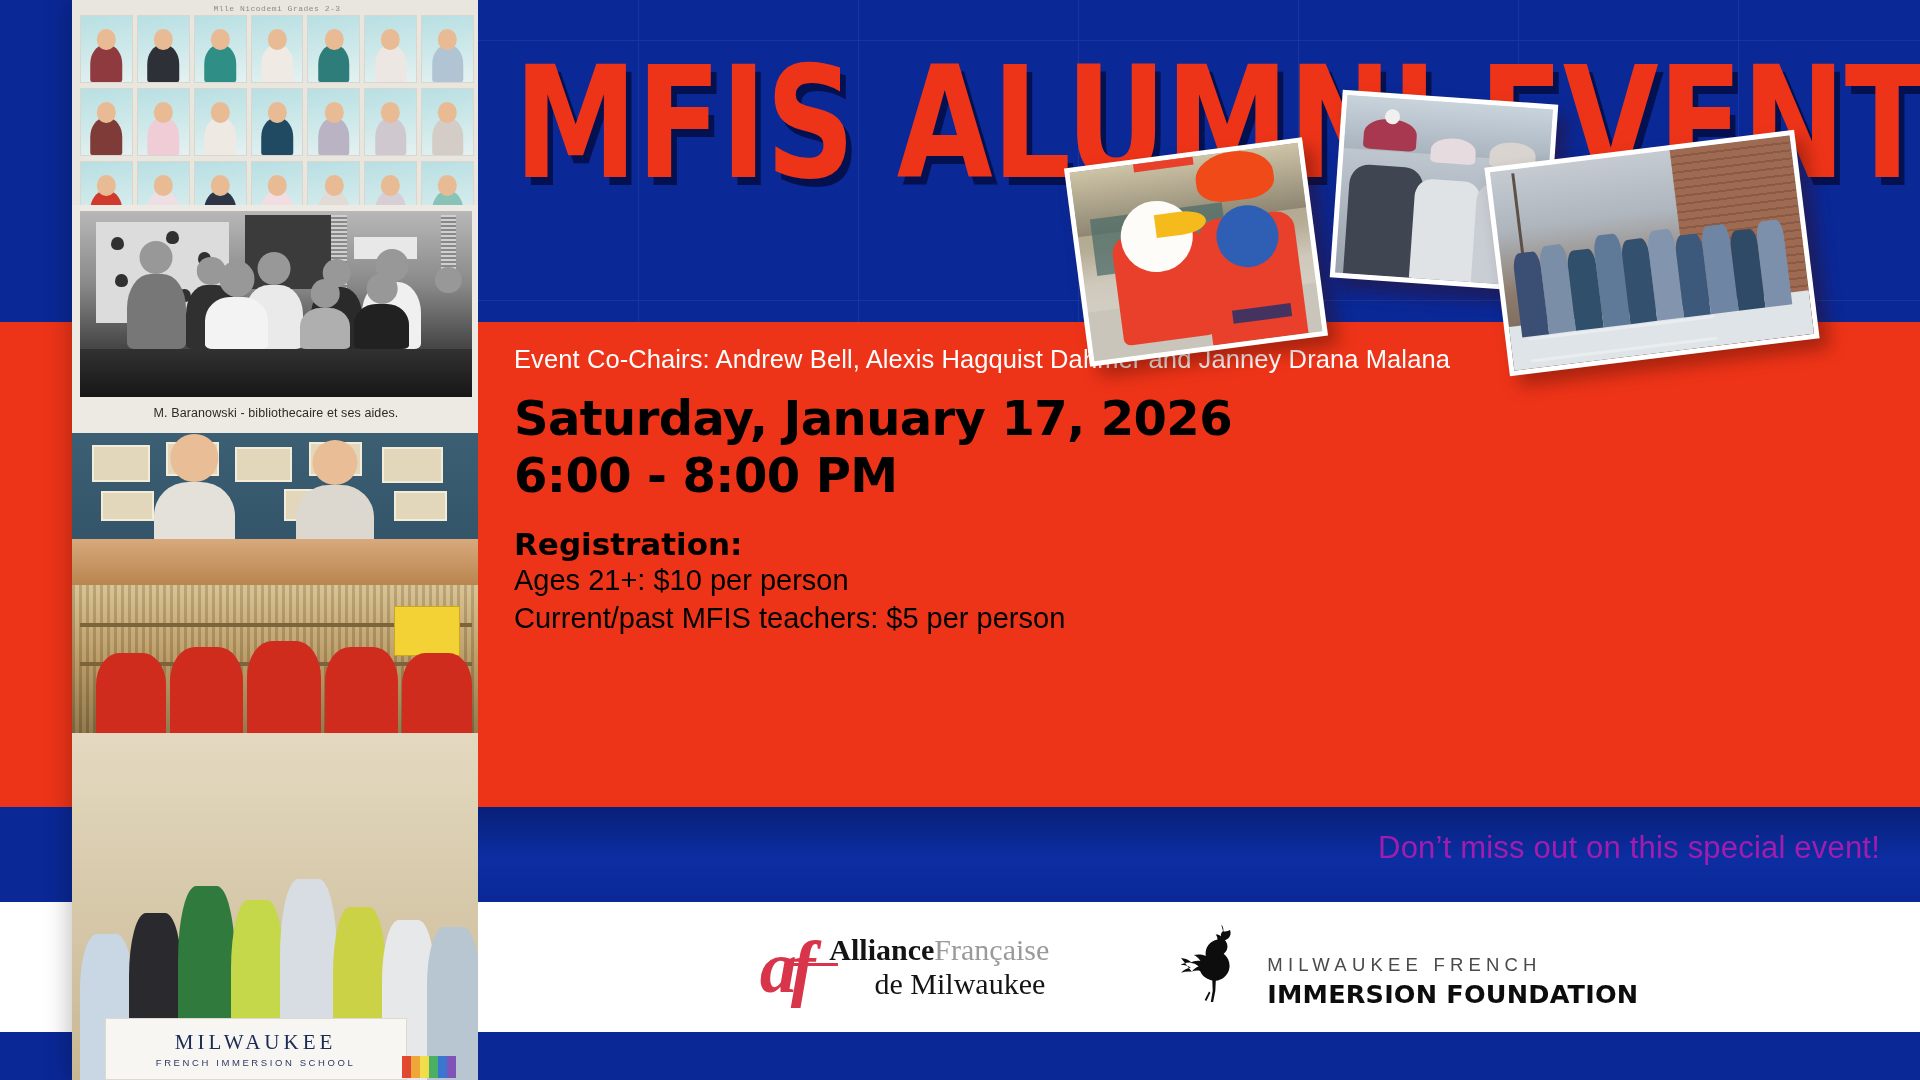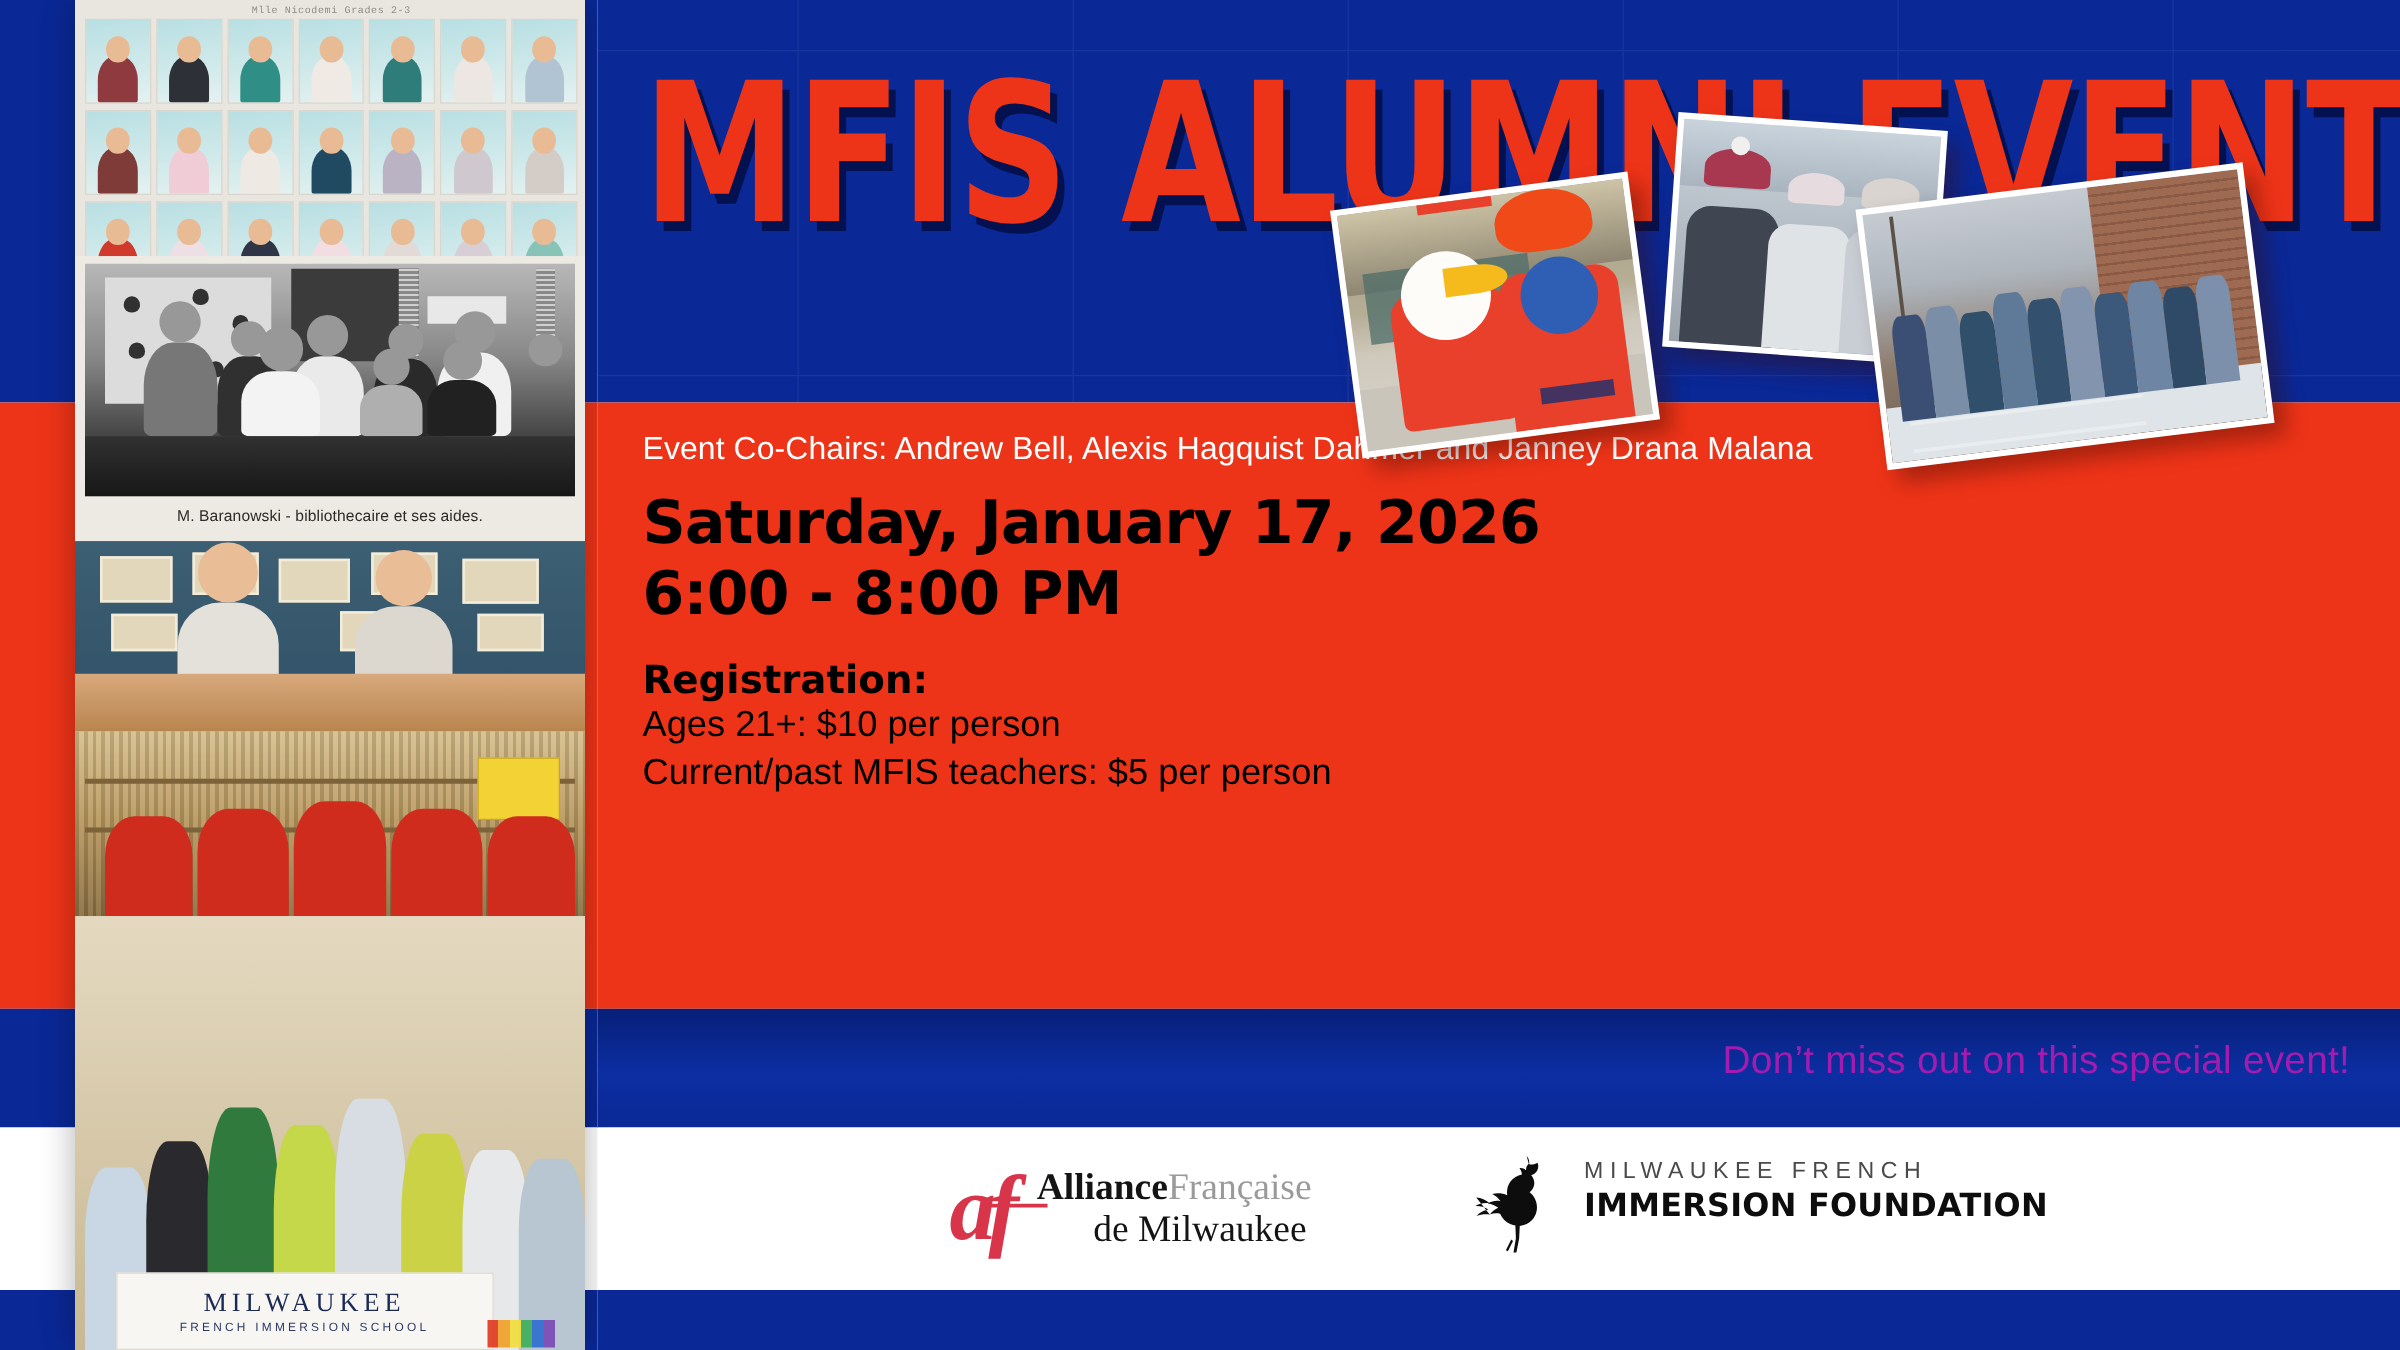--- a/index.html
+++ b/index.html
@@ -13,21 +13,21 @@
   
   .left-rail { position:absolute; left:0; top:0; width:478px; height:1080px; }
   .rail-bgband { position:absolute; left:0; width:478px; }
   .band-blue-1  { top:0;    height:322px; background:#0a2896; }
   .band-org     { top:322px; height:485px; background:#ee3418; }
   .band-blue-2  { top:807px; height:95px;  background:#0a2896; }
   .band-white   { top:902px; height:130px; background:#ffffff; }
   .band-blue-3  { top:1032px; height:48px; background:#0a2896; }
 
   .photo-col {
-    position:absolute; left:60px; top:0; width:408px; height:1080px;
+    position:absolute; left:72px; top:0; width:408px; height:1080px;
     display:flex; flex-direction:column; background:#f2efe9;
     box-shadow:0 0 26px rgba(0,0,0,.30);
   }
   .pc-cell { position:relative; width:100%; overflow:hidden; flex:none; }
 
   
   .yb { height:205px; background:#e8e6df; padding:4px 6px 0 8px; }
   .yb-head { font-size:8px; color:#5d5a53; text-align:center; letter-spacing:.5px;
              font-family:"Liberation Mono", monospace; opacity:.65; padding-bottom:2px;}
   .yb-grid { display:grid; grid-template-columns:repeat(7,1fr); gap:5px 4px; }
@@ -208,21 +208,21 @@
              font-size:74px; color:#d8344a; line-height:.82; position:relative;
              letter-spacing:-6px; padding-right:6px; }
   .af-mark:after{ content:""; position:absolute; left:26px; top:44%; width:52px; height:3px;
              background:#d8344a; }
   .af-words { font-family:"Liberation Serif", serif; line-height:1.14; }
   .af-r1 { font-size:30px; white-space:nowrap; }
   .af-r1 b { color:#141414; font-weight:bold; }
   .af-r1 span { color:#9a9a9a; font-weight:normal; }
   .af-r2 { font-size:30px; color:#141414; text-align:right; padding-right:4px; }
 
-  .mfis-logo { display:flex; align-items:flex-start; gap:22px; }
+  .mfis-logo { display:flex; align-items:flex-end; gap:22px; }
   .rooster { width:66px; height:84px; }
   .mfis-words .m1 { font-size:18.5px; letter-spacing:5.2px; color:#4a4a4a;
              font-family:"Liberation Sans",sans-serif; white-space:nowrap; }
   .mfis-words .m2 { font-size:25.5px; letter-spacing:.2px; font-weight:bold; color:#0d0d0d;
              font-family:"DejaVu Sans",sans-serif; white-space:nowrap; margin-top:3px; }
 </style>
 </head>
 <body>
 
 <div id="flyer">

